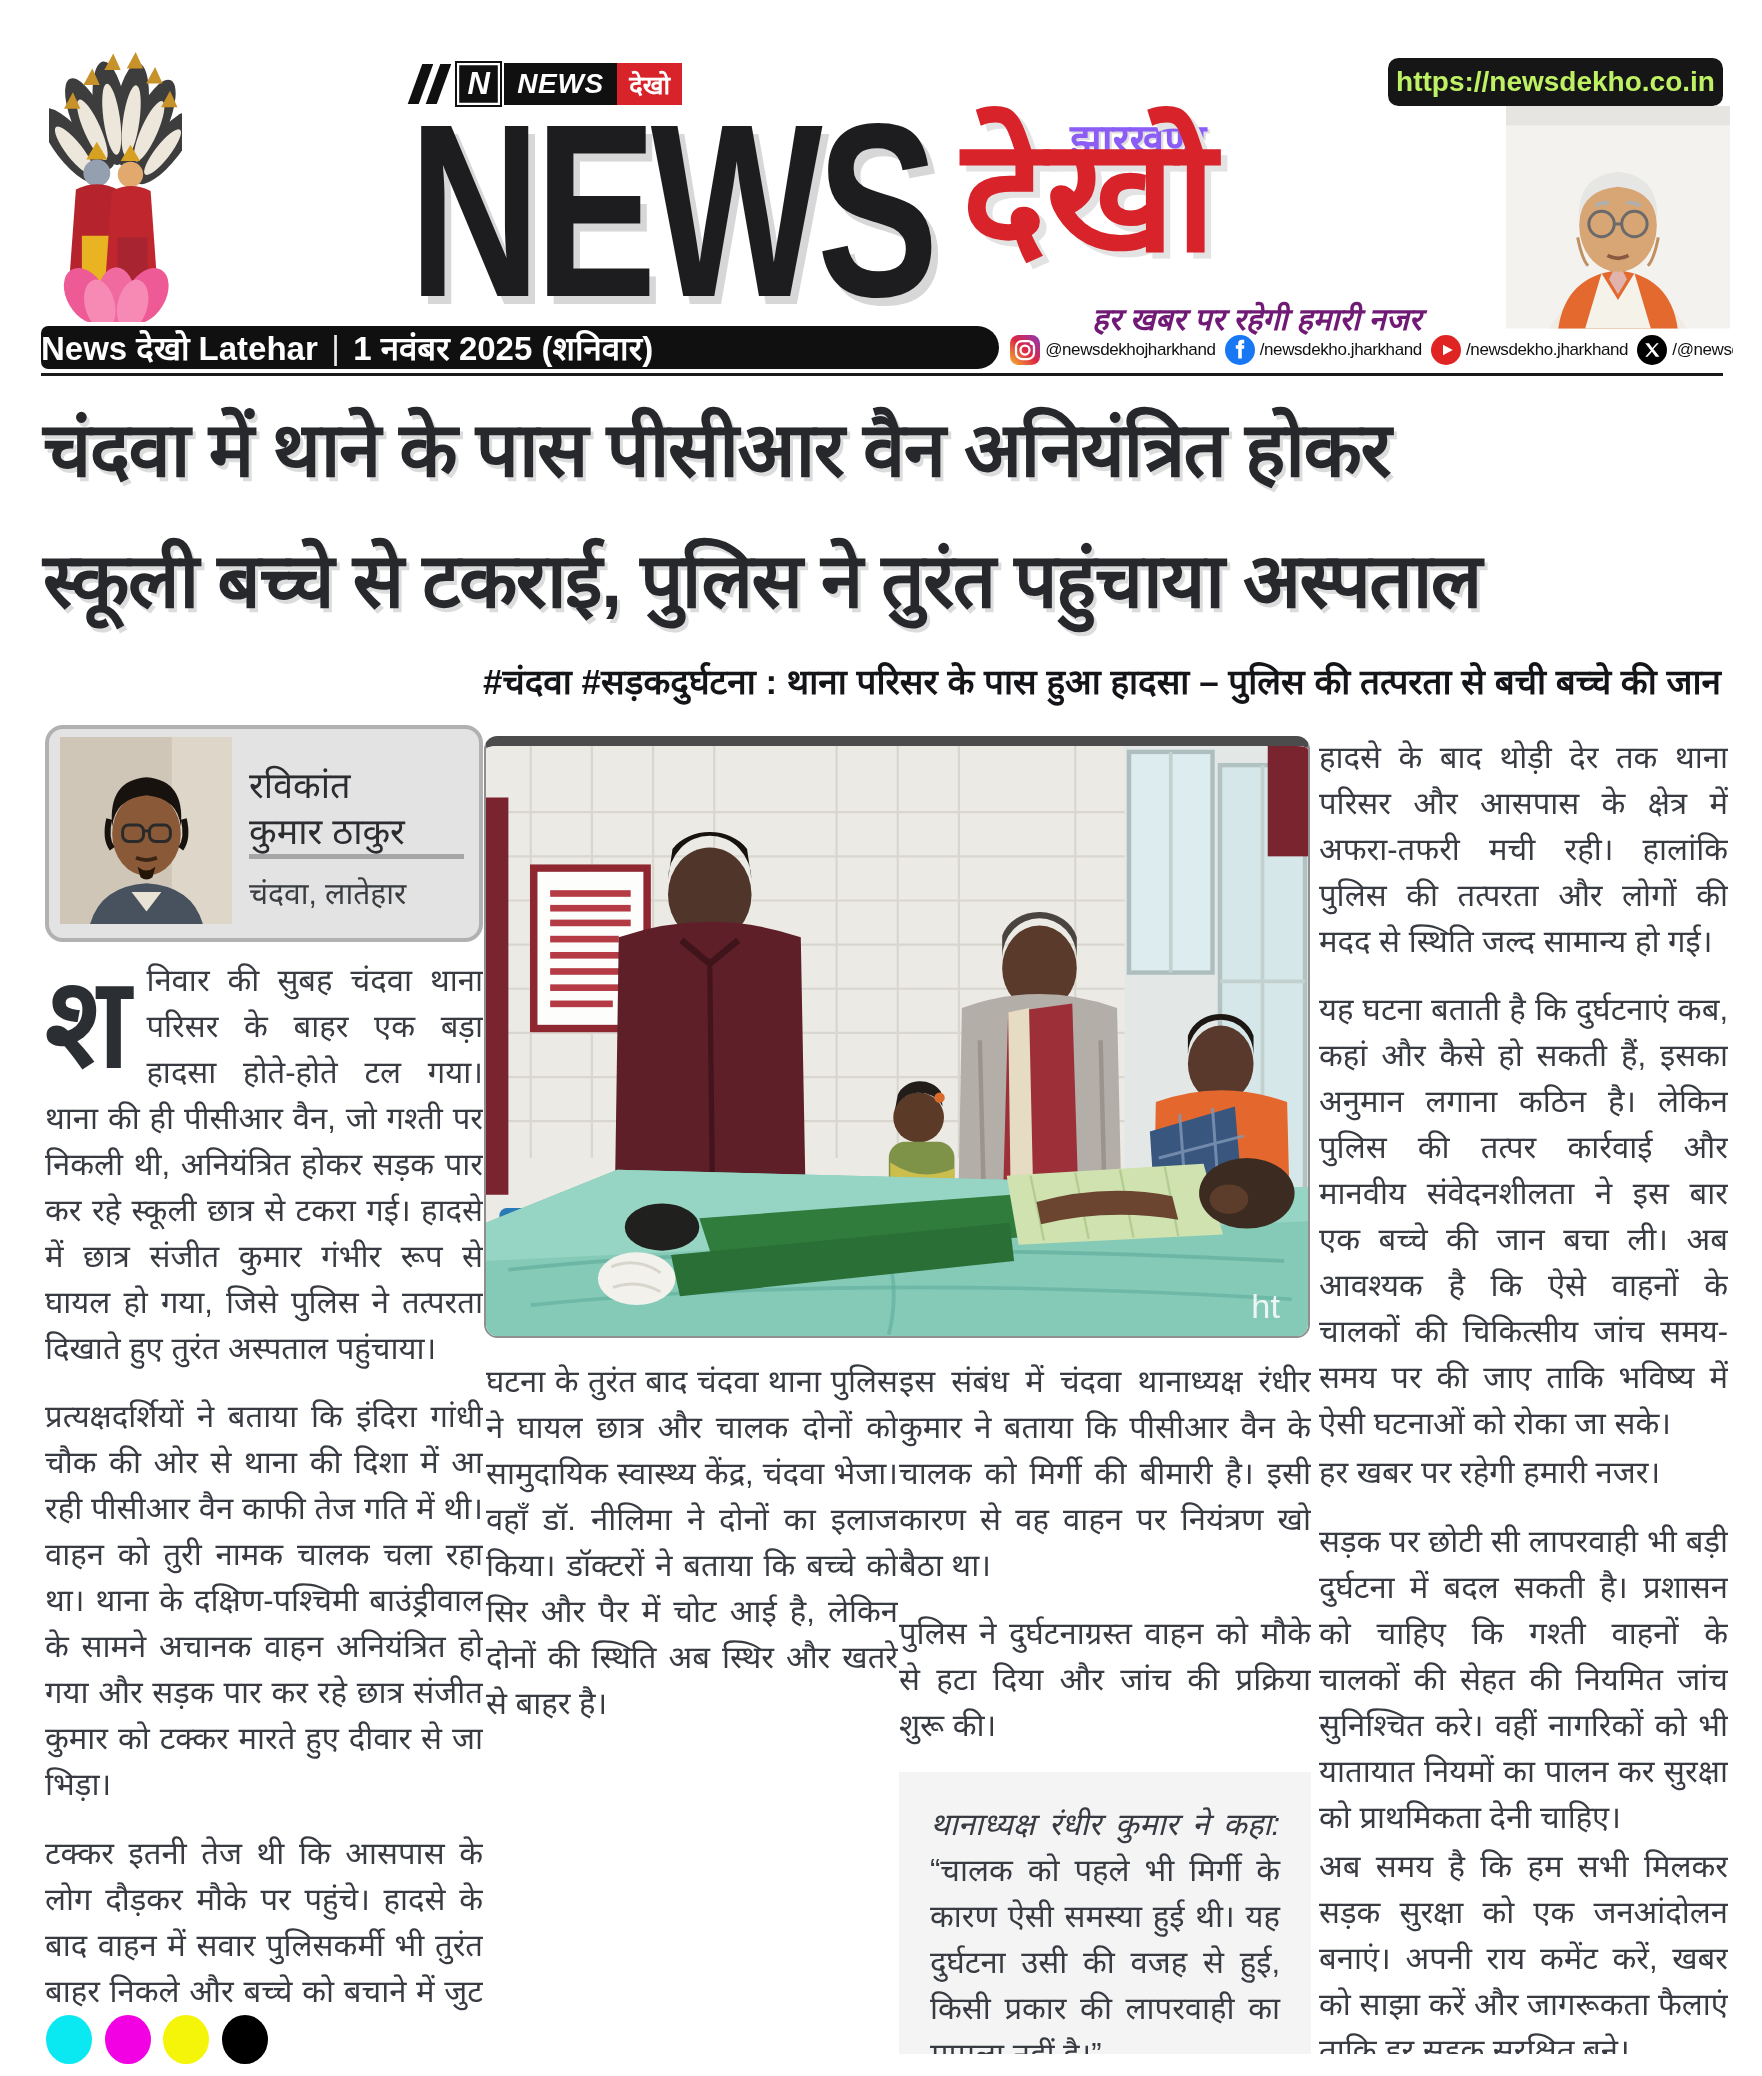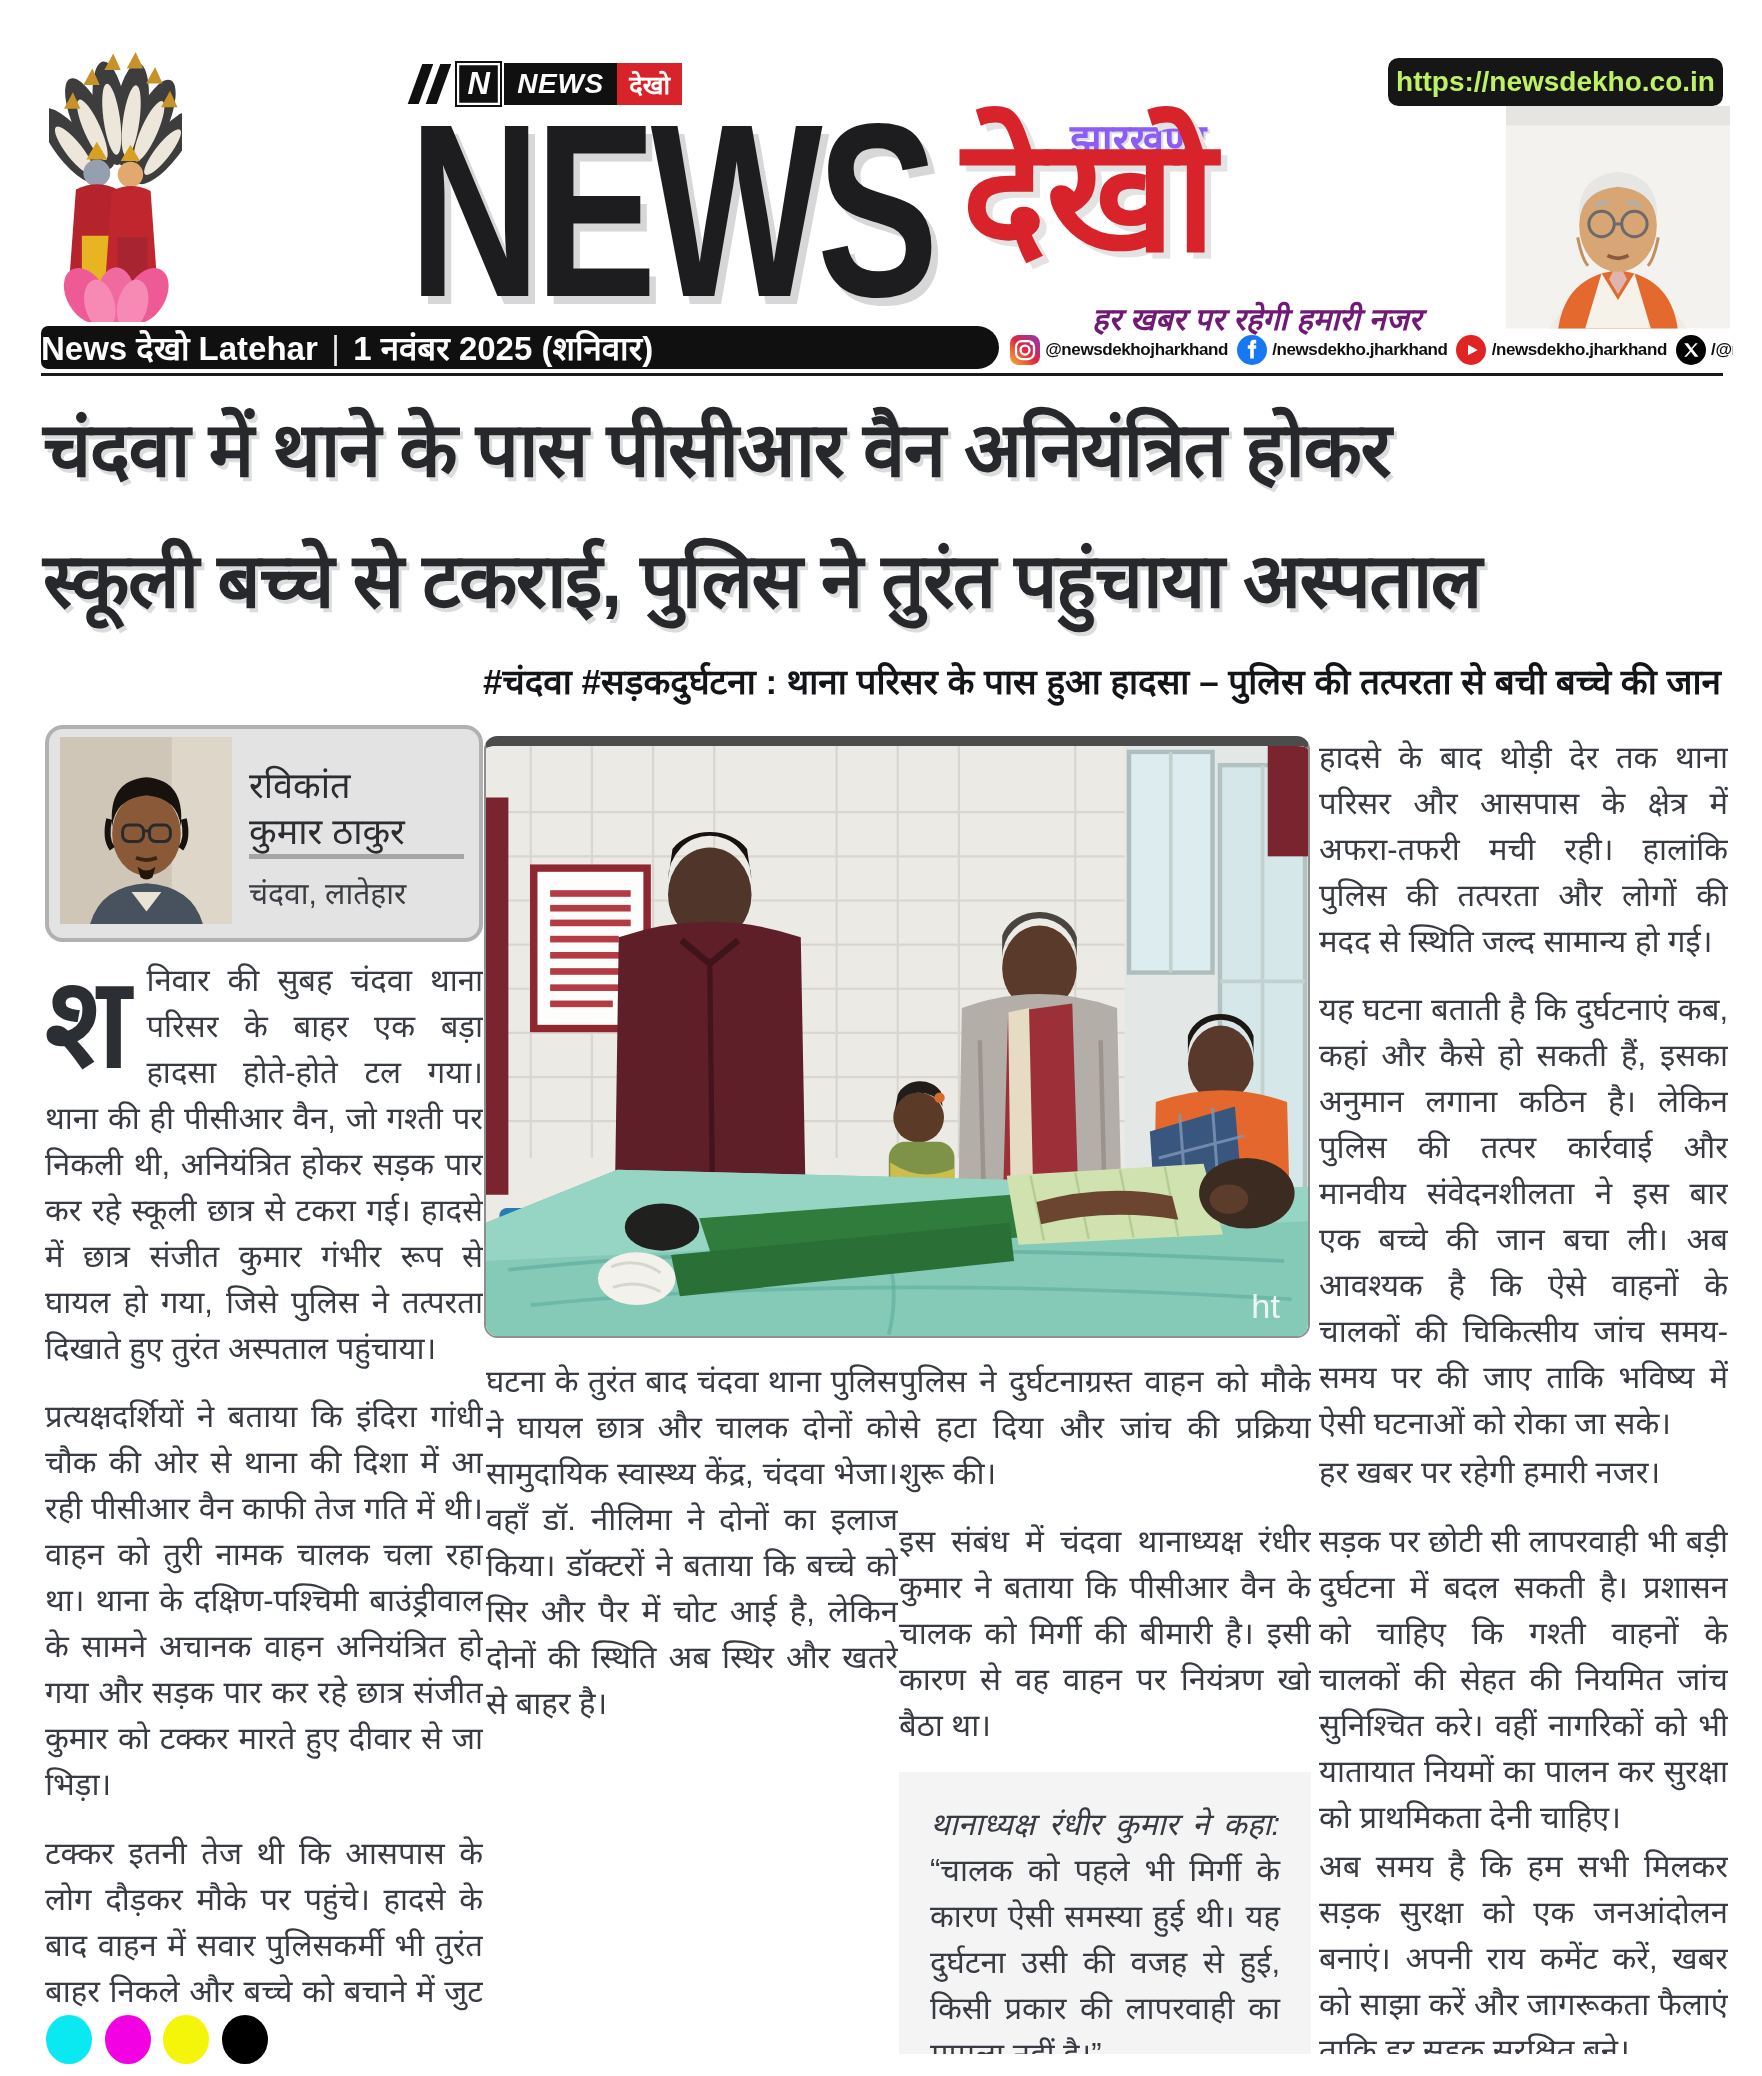--- a/index.html
+++ b/index.html
@@ -30,21 +30,21 @@
   .chief-photo{position:absolute;left:1506px;top:106px;width:224px;height:223px;}
 
   .edition-bar{position:absolute;left:41px;top:326px;width:958px;height:43px;background:#101010;
         border-radius:7.5px 22.4px 22.4px 7.5px;display:flex;align-items:center;color:#fff;
         font-size:33px;font-weight:bold;box-sizing:border-box;white-space:nowrap;}
   .edition-bar .sep{padding:0 13.4px;font-weight:normal;color:#e8e8e8;}
   .social-row{position:absolute;left:1010px;top:332px;width:723px;height:36px;display:flex;align-items:center;
         gap:9px;overflow:hidden;}
   .social-item{display:flex;align-items:center;gap:5.2px;flex:0 0 auto;}
   .social-item svg{width:30px;height:30px;}
-  .social-item span{font-size:17px;font-weight:bold;color:#101010;letter-spacing:-0.4px;white-space:nowrap;}
+  .social-item span{font-size:17px;font-weight:normal;color:#101010;letter-spacing:-0.4px;white-space:nowrap;}
   .head-rule{position:absolute;left:41px;top:373px;width:1682px;height:3px;background:#1b1b1b;}
 
   
   .headline{position:absolute;left:43px;top:384px;width:1678px;font-size:76px;line-height:131px;
         font-weight:800;color:#26282c;letter-spacing:-1.5px;text-shadow:3px 3.7px 0 #dcdcdc;}
   .headline div{white-space:nowrap;}
   .subheadline{position:absolute;left:43px;top:657px;width:1678px;font-size:35px;font-weight:700;
         color:#141518;white-space:nowrap;text-align:right;}
 
   
@@ -359,22 +359,22 @@
     <p><span class="dropcap">श</span><span>निवार की सुबह चंदवा थाना परिसर के बाहर एक बड़ा हादसा होते-होते टल गया। थाना की ही पीसीआर वैन, जो गश्ती पर निकली थी, अनियंत्रित होकर सड़क पार कर रहे स्कूली छात्र से टकरा गई। हादसे में छात्र संजीत कुमार गंभीर रूप से घायल हो गया, जिसे पुलिस ने तत्परता दिखाते हुए तुरंत अस्पताल पहुंचाया।</span></p>
     <p>प्रत्यक्षदर्शियों ने बताया कि इंदिरा गांधी चौक की ओर से थाना की दिशा में आ रही पीसीआर वैन काफी तेज गति में थी। वाहन को तुरी नामक चालक चला रहा था। थाना के दक्षिण-पश्चिमी बाउंड्रीवाल के सामने अचानक वाहन अनियंत्रित हो गया और सड़क पार कर रहे छात्र संजीत कुमार को टक्कर मारते हुए दीवार से जा भिड़ा।</p>
     <p>टक्कर इतनी तेज थी कि आसपास के लोग दौड़कर मौके पर पहुंचे। हादसे के बाद वाहन में सवार पुलिसकर्मी भी तुरंत बाहर निकले और बच्चे को बचाने में जुट गए।</p>
   </div>
 
   <div class="col col2">
     <p>घटना के तुरंत बाद चंदवा थाना पुलिस ने घायल छात्र और चालक दोनों को सामुदायिक स्वास्थ्य केंद्र, चंदवा भेजा। वहाँ डॉ. नीलिमा ने दोनों का इलाज किया। डॉक्टरों ने बताया कि बच्चे को सिर और पैर में चोट आई है, लेकिन दोनों की स्थिति अब स्थिर और खतरे से बाहर है।</p>
   </div>
 
   <div class="col col3">
+    <p>इस संबंध में चंदवा थानाध्यक्ष रंधीर कुमार ने बताया कि पीसीआर वैन के चालक को मिर्गी की बीमारी है। इसी कारण से वह वाहन पर नियंत्रण खो बैठा था।</p>
     <p>पुलिस ने दुर्घटनाग्रस्त वाहन को मौके से हटा दिया और जांच की प्रक्रिया शुरू की।</p>
-    <p>इस संबंध में चंदवा थानाध्यक्ष रंधीर कुमार ने बताया कि पीसीआर वैन के चालक को मिर्गी की बीमारी है। इसी कारण से वह वाहन पर नियंत्रण खो बैठा था।</p>
     <div class="quote-box">
       <span class="intro">थानाध्यक्ष रंधीर कुमार ने कहा:</span>
       <span>“चालक को पहले भी मिर्गी के कारण ऐसी समस्या हुई थी। यह दुर्घटना उसी की वजह से हुई, किसी प्रकार की लापरवाही का मामला नहीं है।”</span>
     </div>
   </div>
 
   <div class="col col4">
     <p>हादसे के बाद थोड़ी देर तक थाना परिसर और आसपास के क्षेत्र में अफरा-तफरी मची रही। हालांकि पुलिस की तत्परता और लोगों की मदद से स्थिति जल्द सामान्य हो गई।</p>
     <p class="tight">यह घटना बताती है कि दुर्घटनाएं कब, कहां और कैसे हो सकती हैं, इसका अनुमान लगाना कठिन है। लेकिन पुलिस की तत्पर कार्रवाई और मानवीय संवेदनशीलता ने इस बार एक बच्चे की जान बचा ली। अब आवश्यक है कि ऐसे वाहनों के चालकों की चिकित्सीय जांच समय-समय पर की जाए ताकि भविष्य में ऐसी घटनाओं को रोका जा सके।</p>
     <p>हर खबर पर रहेगी हमारी नजर।</p>

